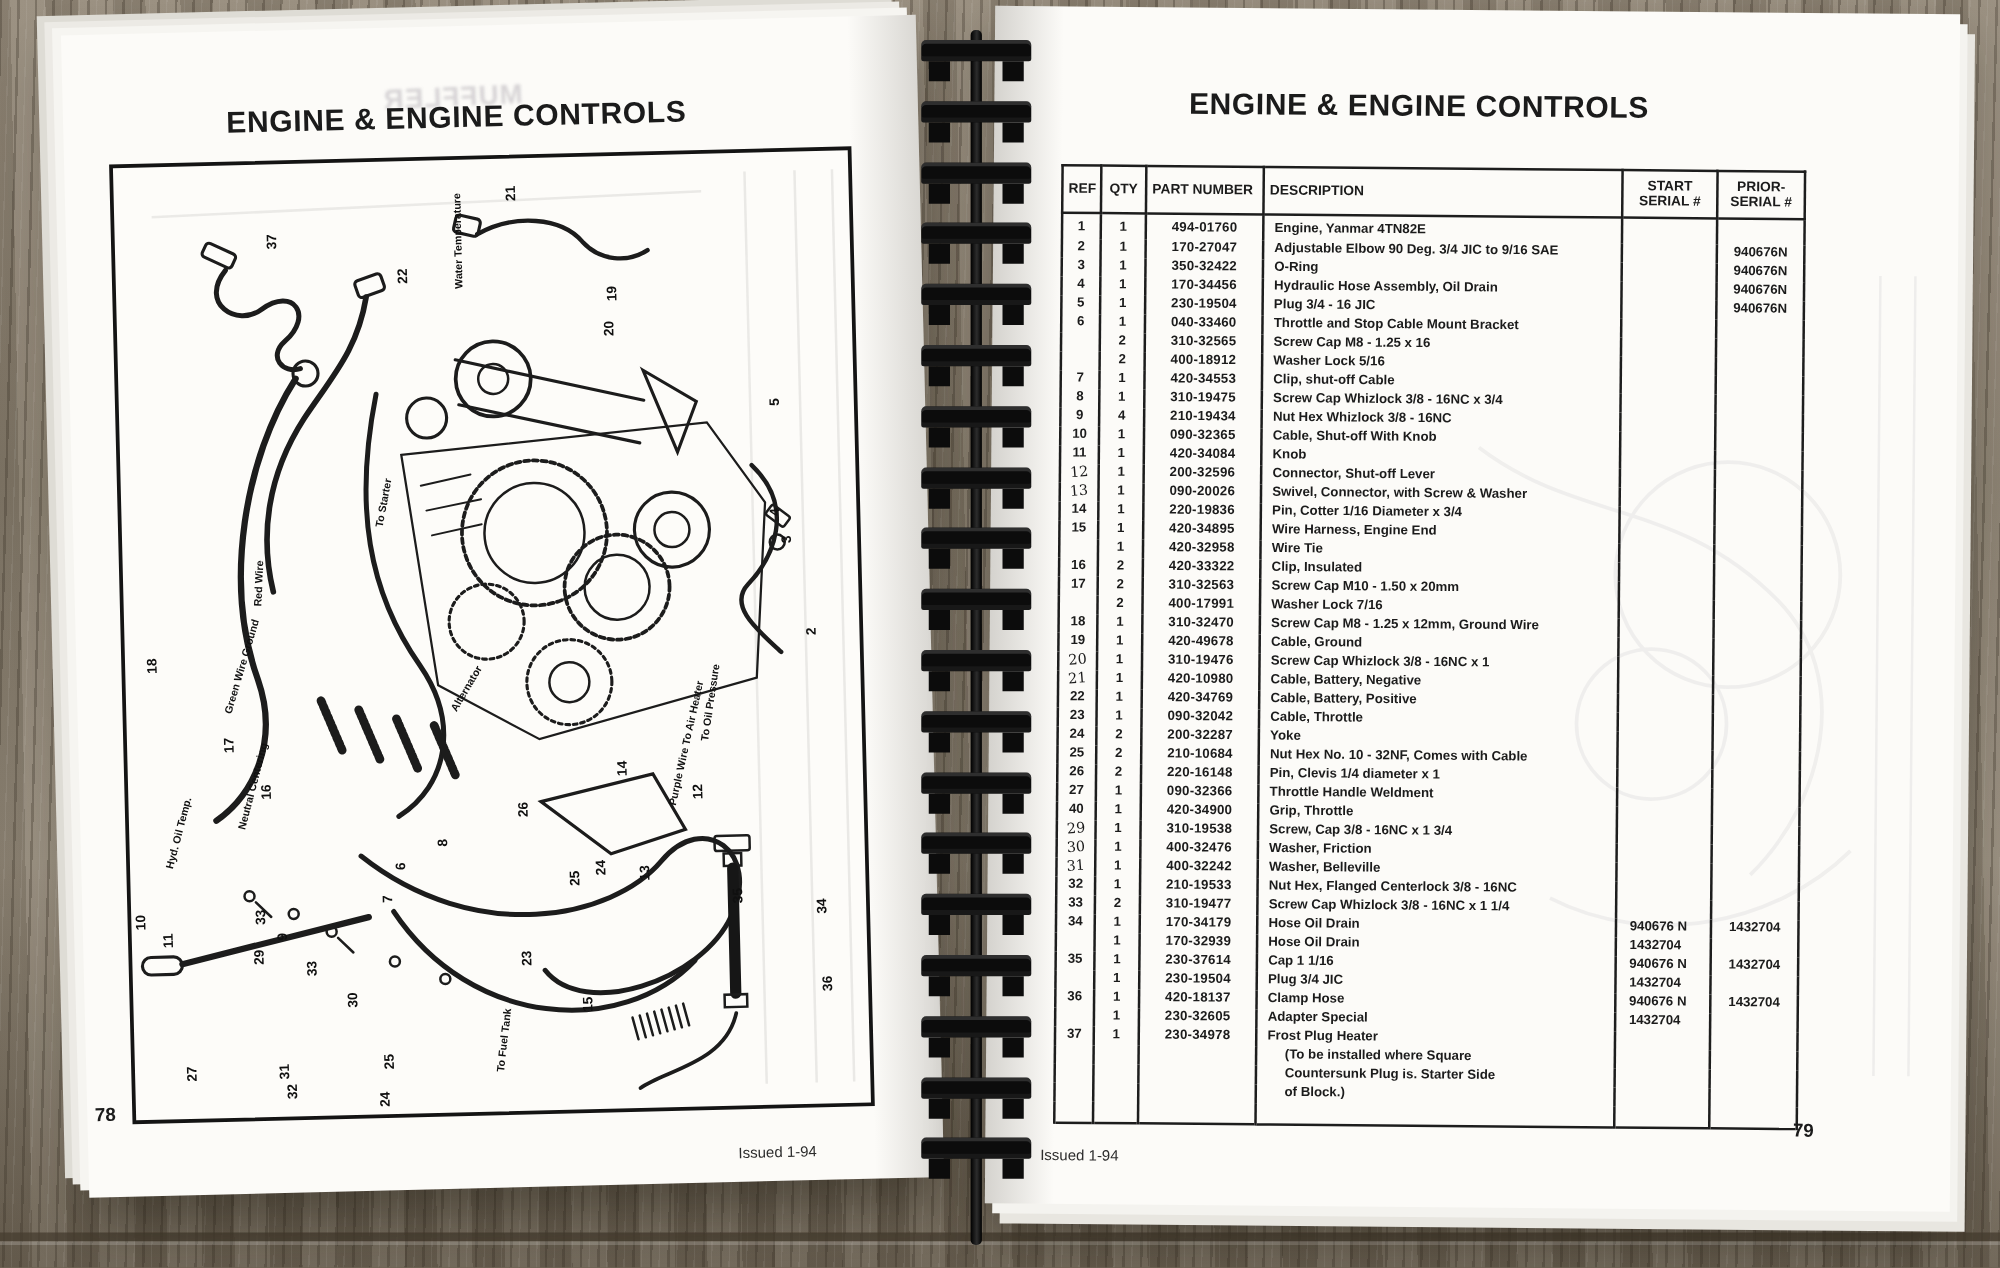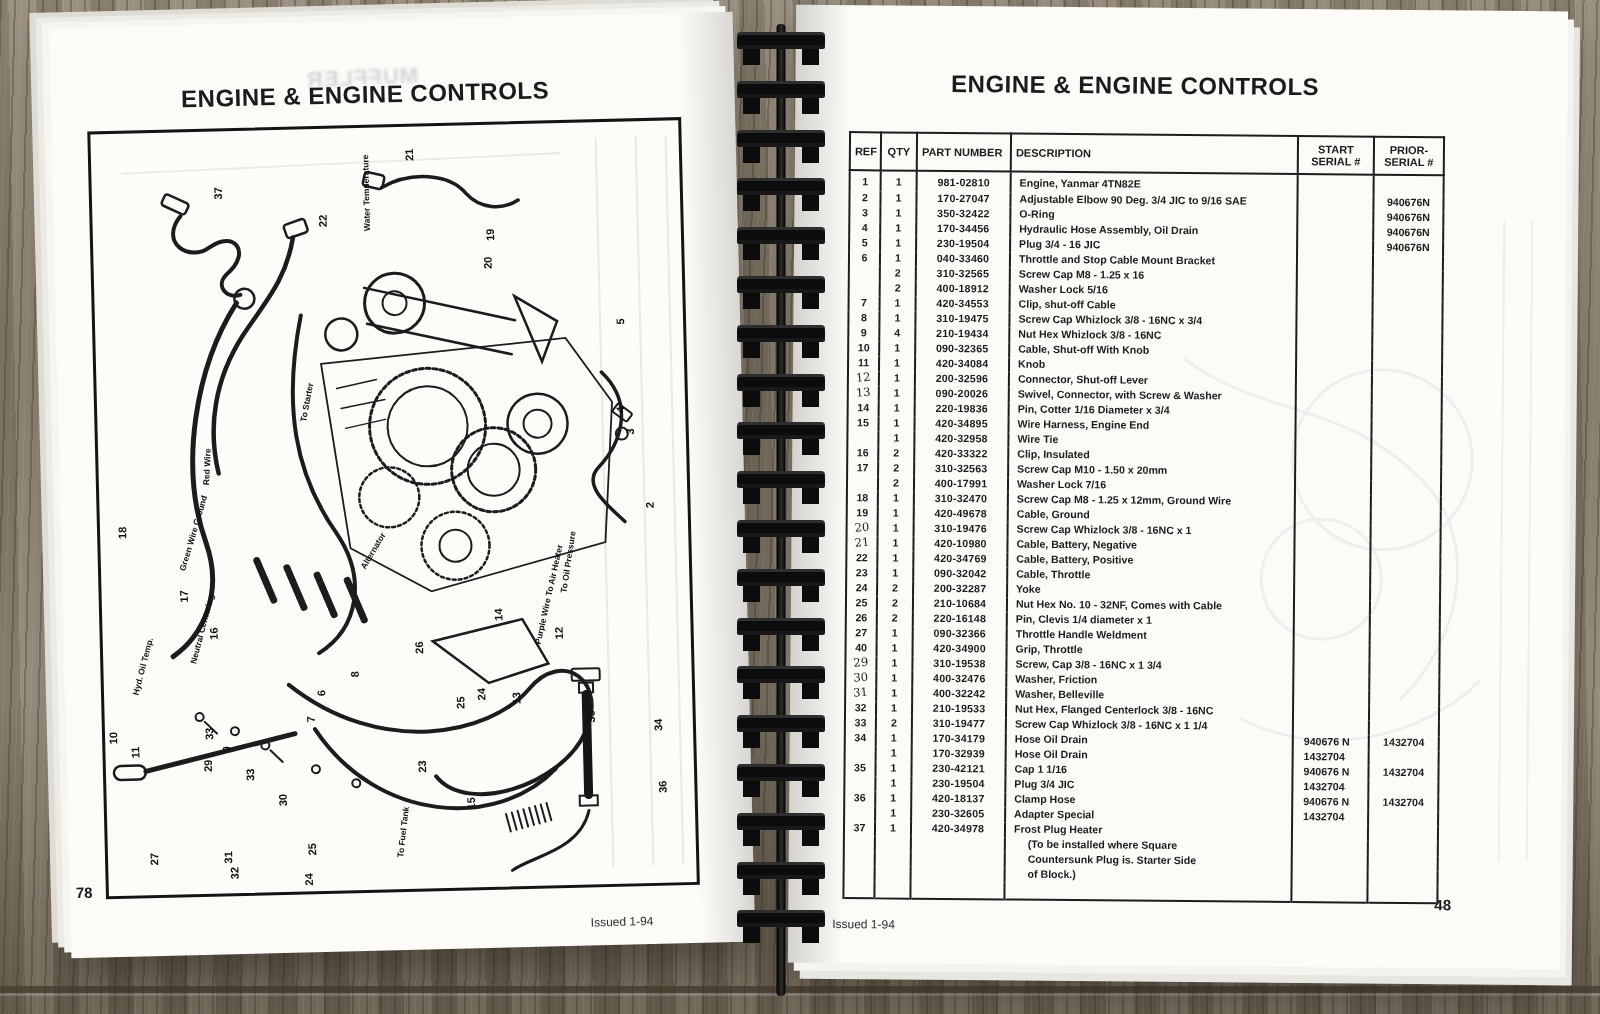--- a/index.html
+++ b/index.html
@@ -268,21 +268,21 @@
               <th class="ctr" style="white-space: pre-line;">START
 SERIAL #</th>
               <th class="ctr" style="white-space: pre-line;">PRIOR-
 SERIAL #</th>
             </tr>
           </thead>
         <tbody id="body-rows">
             <tr>
               <td class="ref">1</td>
               <td class="qty">1</td>
-              <td class="part">981-02810</td>
+              <td class="part">494-01760</td>
               <td class="desc">Engine, Yanmar 4TN82E</td>
               <td class="start">&nbsp;</td>
               <td class="prior">&nbsp;</td>
             </tr>
             <tr>
               <td class="ref">2</td>
               <td class="qty">1</td>
               <td class="part">170-27047</td>
               <td class="desc">Adjustable Elbow 90 Deg. 3/4 JIC to 9/16 SAE</td>
               <td class="start">&nbsp;</td>
@@ -580,21 +580,21 @@
               <td class="ref">&nbsp;</td>
               <td class="qty">1</td>
               <td class="part">170-32939</td>
               <td class="desc">Hose Oil Drain</td>
               <td class="start">1432704</td>
               <td class="prior">&nbsp;</td>
             </tr>
             <tr>
               <td class="ref">35</td>
               <td class="qty">1</td>
-              <td class="part">230-42121</td>
+              <td class="part">230-37614</td>
               <td class="desc">Cap 1 1/16</td>
               <td class="start">940676 N</td>
               <td class="prior">1432704</td>
             </tr>
             <tr>
               <td class="ref">&nbsp;</td>
               <td class="qty">1</td>
               <td class="part">230-19504</td>
               <td class="desc">Plug 3/4 JIC</td>
               <td class="start">1432704</td>
@@ -612,21 +612,21 @@
               <td class="ref">&nbsp;</td>
               <td class="qty">1</td>
               <td class="part">230-32605</td>
               <td class="desc">Adapter Special</td>
               <td class="start">1432704</td>
               <td class="prior">&nbsp;</td>
             </tr>
             <tr>
               <td class="ref">37</td>
               <td class="qty">1</td>
-              <td class="part">420-34978</td>
+              <td class="part">230-34978</td>
               <td class="desc">Frost Plug Heater</td>
               <td class="start">&nbsp;</td>
               <td class="prior">&nbsp;</td>
             </tr>
             <tr>
               <td class="ref">&nbsp;</td>
               <td class="qty">&nbsp;</td>
               <td class="part">&nbsp;</td>
               <td class="desc indent">(To be installed where Square</td>
               <td class="start">&nbsp;</td>
@@ -654,21 +654,21 @@
               <td>&nbsp;</td>
               <td>&nbsp;</td>
               <td>&nbsp;</td>
               <td>&nbsp;</td>
             </tr>
           </tbody>
       </table>
     </div>
 
     <div class="rp-footer">Issued 1-94</div>
-    <div class="rp-pagenum">48</div>
+    <div class="rp-pagenum">79</div>
   </div>
 
   <div class="binding">
     <div class="spine"></div>
     <div id="teeth">
         <div class="tooth" style="top: 32px;"></div>
         <div class="tooth" style="top: 80.8px;"></div>
         <div class="tooth" style="top: 129.6px;"></div>
         <div class="tooth" style="top: 178.4px;"></div>
         <div class="tooth" style="top: 227.2px;"></div>

